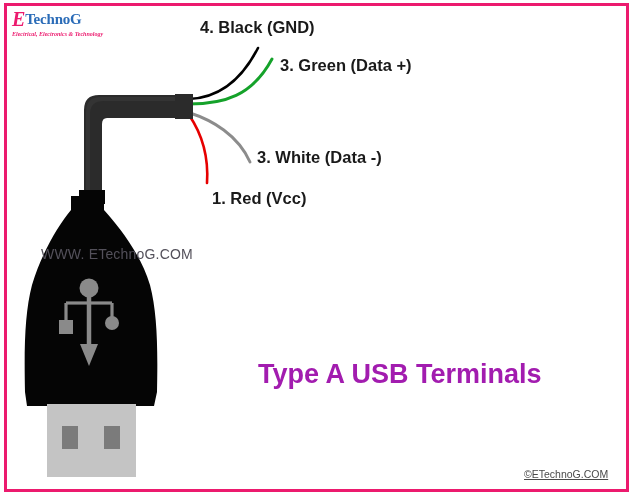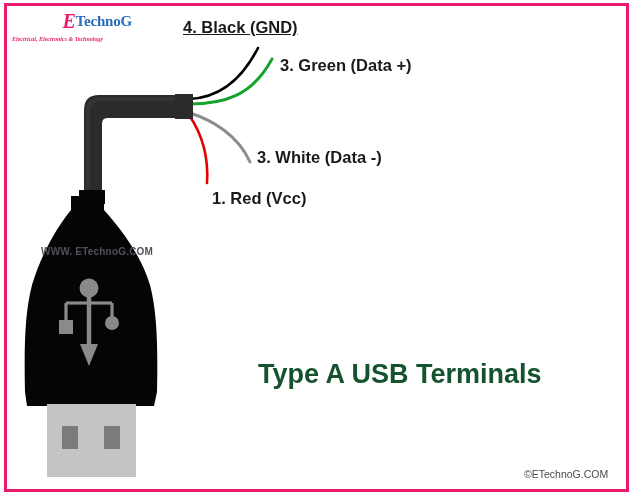--- a/index.html
+++ b/index.html
@@ -33,24 +33,23 @@
     position: absolute;
     left: 12px;
     top: 10px;
     width: 120px;
     height: 32px;
   }
   #logo-main {
     font-family: "Liberation Serif", serif;
     font-weight: bold;
     font-size: 15px;
-    line-height: 23px;
+    line-height: 18px;
     white-space: nowrap;
     letter-spacing: -0.2px;
-    text-align: right;
   }
   #logo-e {
     font-family: "Liberation Serif", serif;
     font-style: italic;
     font-weight: bold;
     font-size: 20px;
     color: #ec1a6e;
     vertical-align: -2px;
   }
   #logo-word {
@@ -69,56 +68,57 @@
 
   
   .wire-label {
     position: absolute;
     font-family: "Liberation Sans", sans-serif;
     font-weight: bold;
     font-size: 16.5px;
     color: #1a1a1a;
     white-space: nowrap;
   }
-  #label-black { left: 183px; top: 18px; text-decoration: underline; }
+  #label-black { left: 200px; top: 18px; }
   #label-green { left: 280px; top: 56px; }
   #label-white { left: 257px; top: 148px; }
   #label-red   { left: 170px; top: 189px; margin-left: 42px; }
 
   #title {
     position: absolute;
     left: 258px;
     top: 359px;
     font-family: "Liberation Sans", sans-serif;
     font-weight: bold;
     font-size: 27px;
-    color: #14532d;
+    color: #a21caf;
     white-space: nowrap;
   }
 
   #watermark {
     position: absolute;
     left: 41px;
     top: 246px;
     font-family: "Liberation Sans", sans-serif;
-    font-size: 10px;
-    font-weight: bold;
+    font-size: 14px;
+    font-weight: normal;
     color: #53505a;
     white-space: nowrap;
     letter-spacing: 0.2px;
   }
 
   #credit {
     position: absolute;
     left: 524px;
     top: 468px;
     font-family: "Liberation Sans", sans-serif;
     font-size: 10.5px;
     color: #4a4a4a;
     white-space: nowrap;
+    text-decoration: underline;
   }
 
   #art { position: absolute; left: 0; top: 0; }
 </style>
 </head>
 <body>
 
 <div id="canvas">
 
   <div id="frame"></div>

